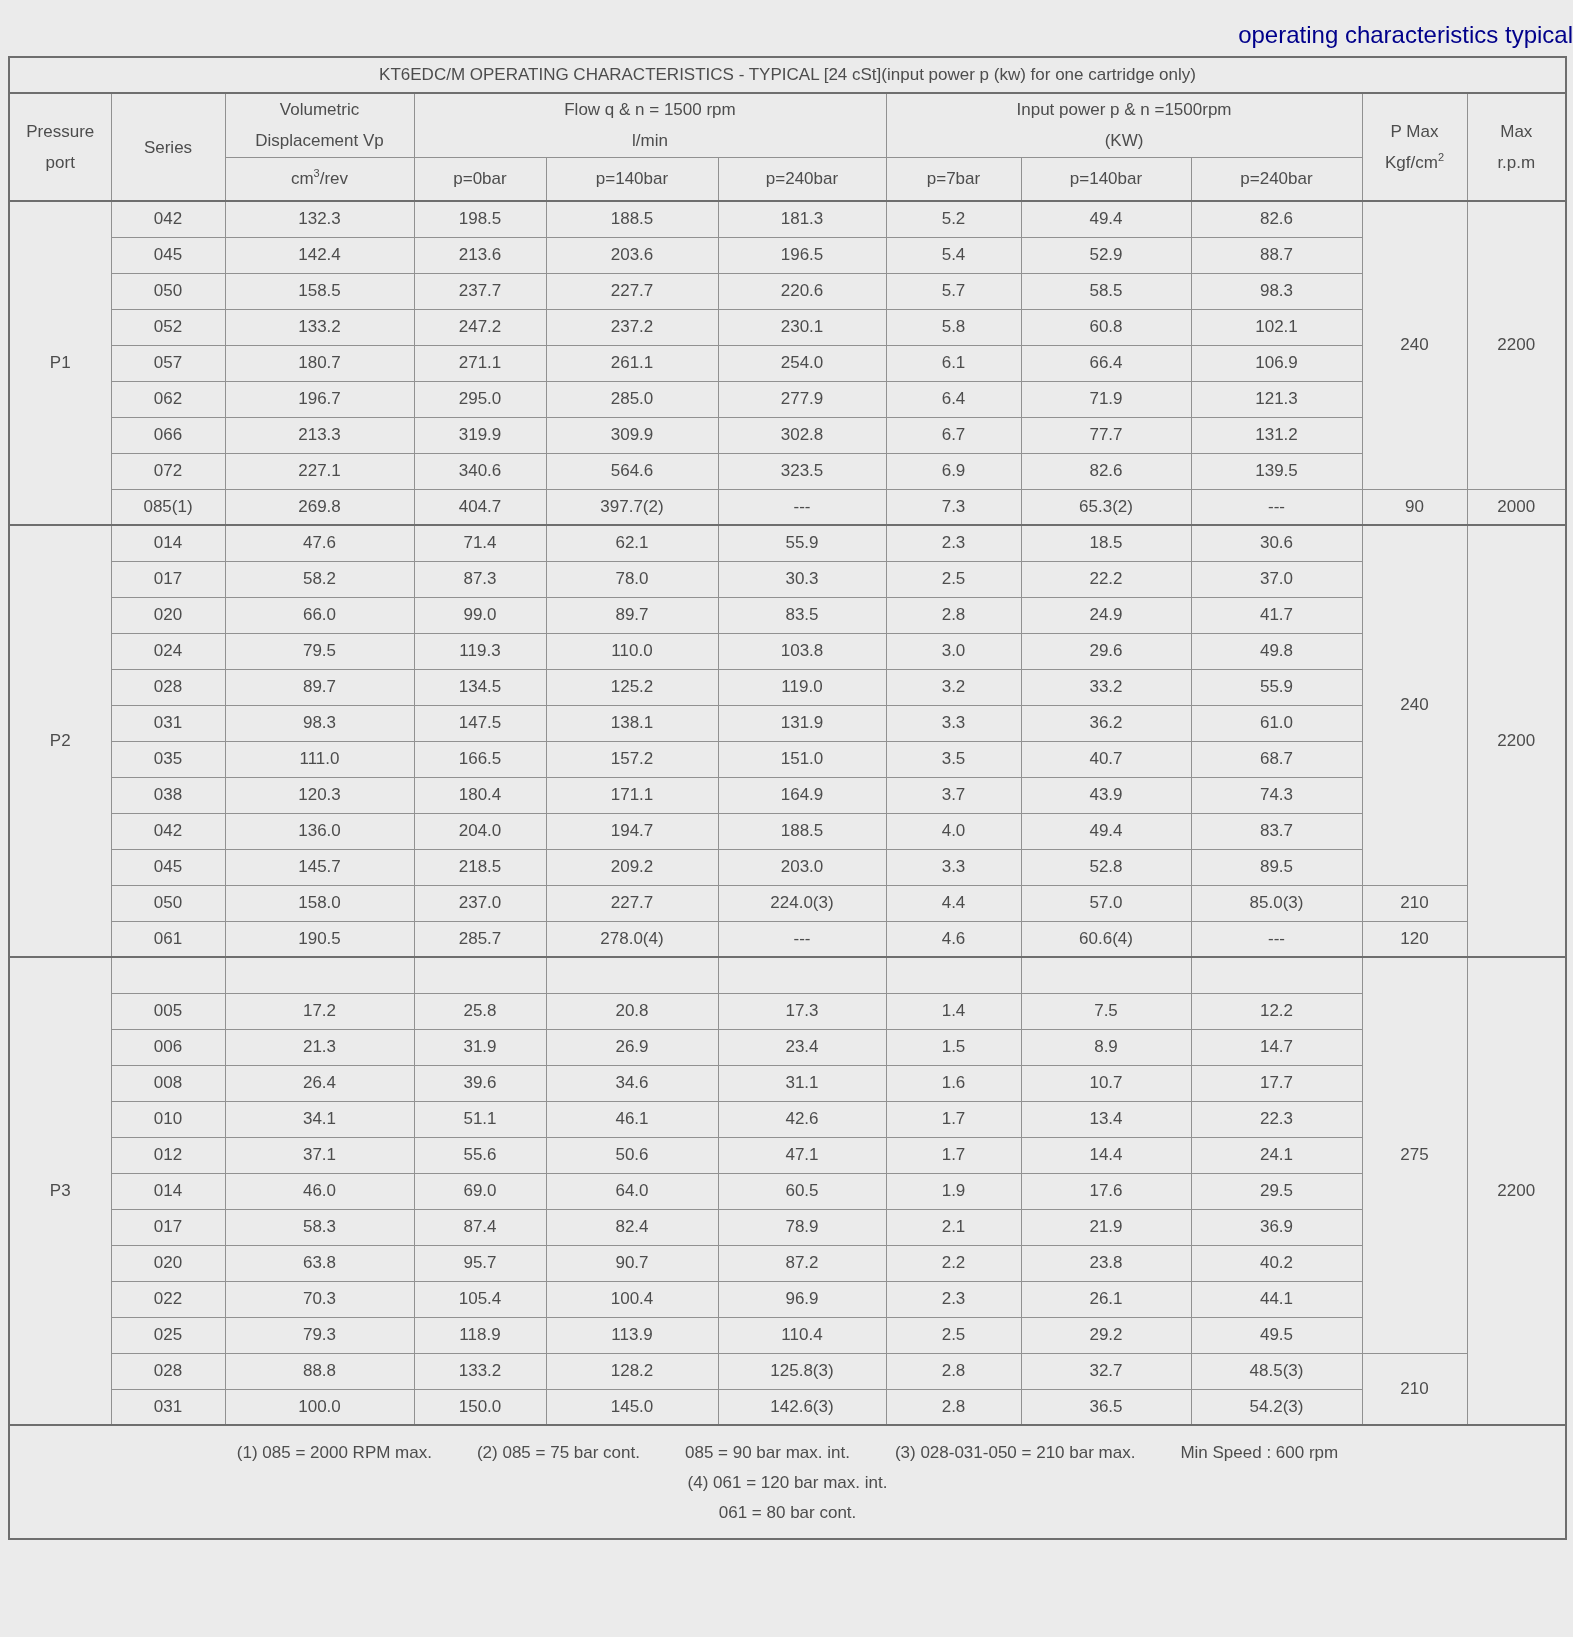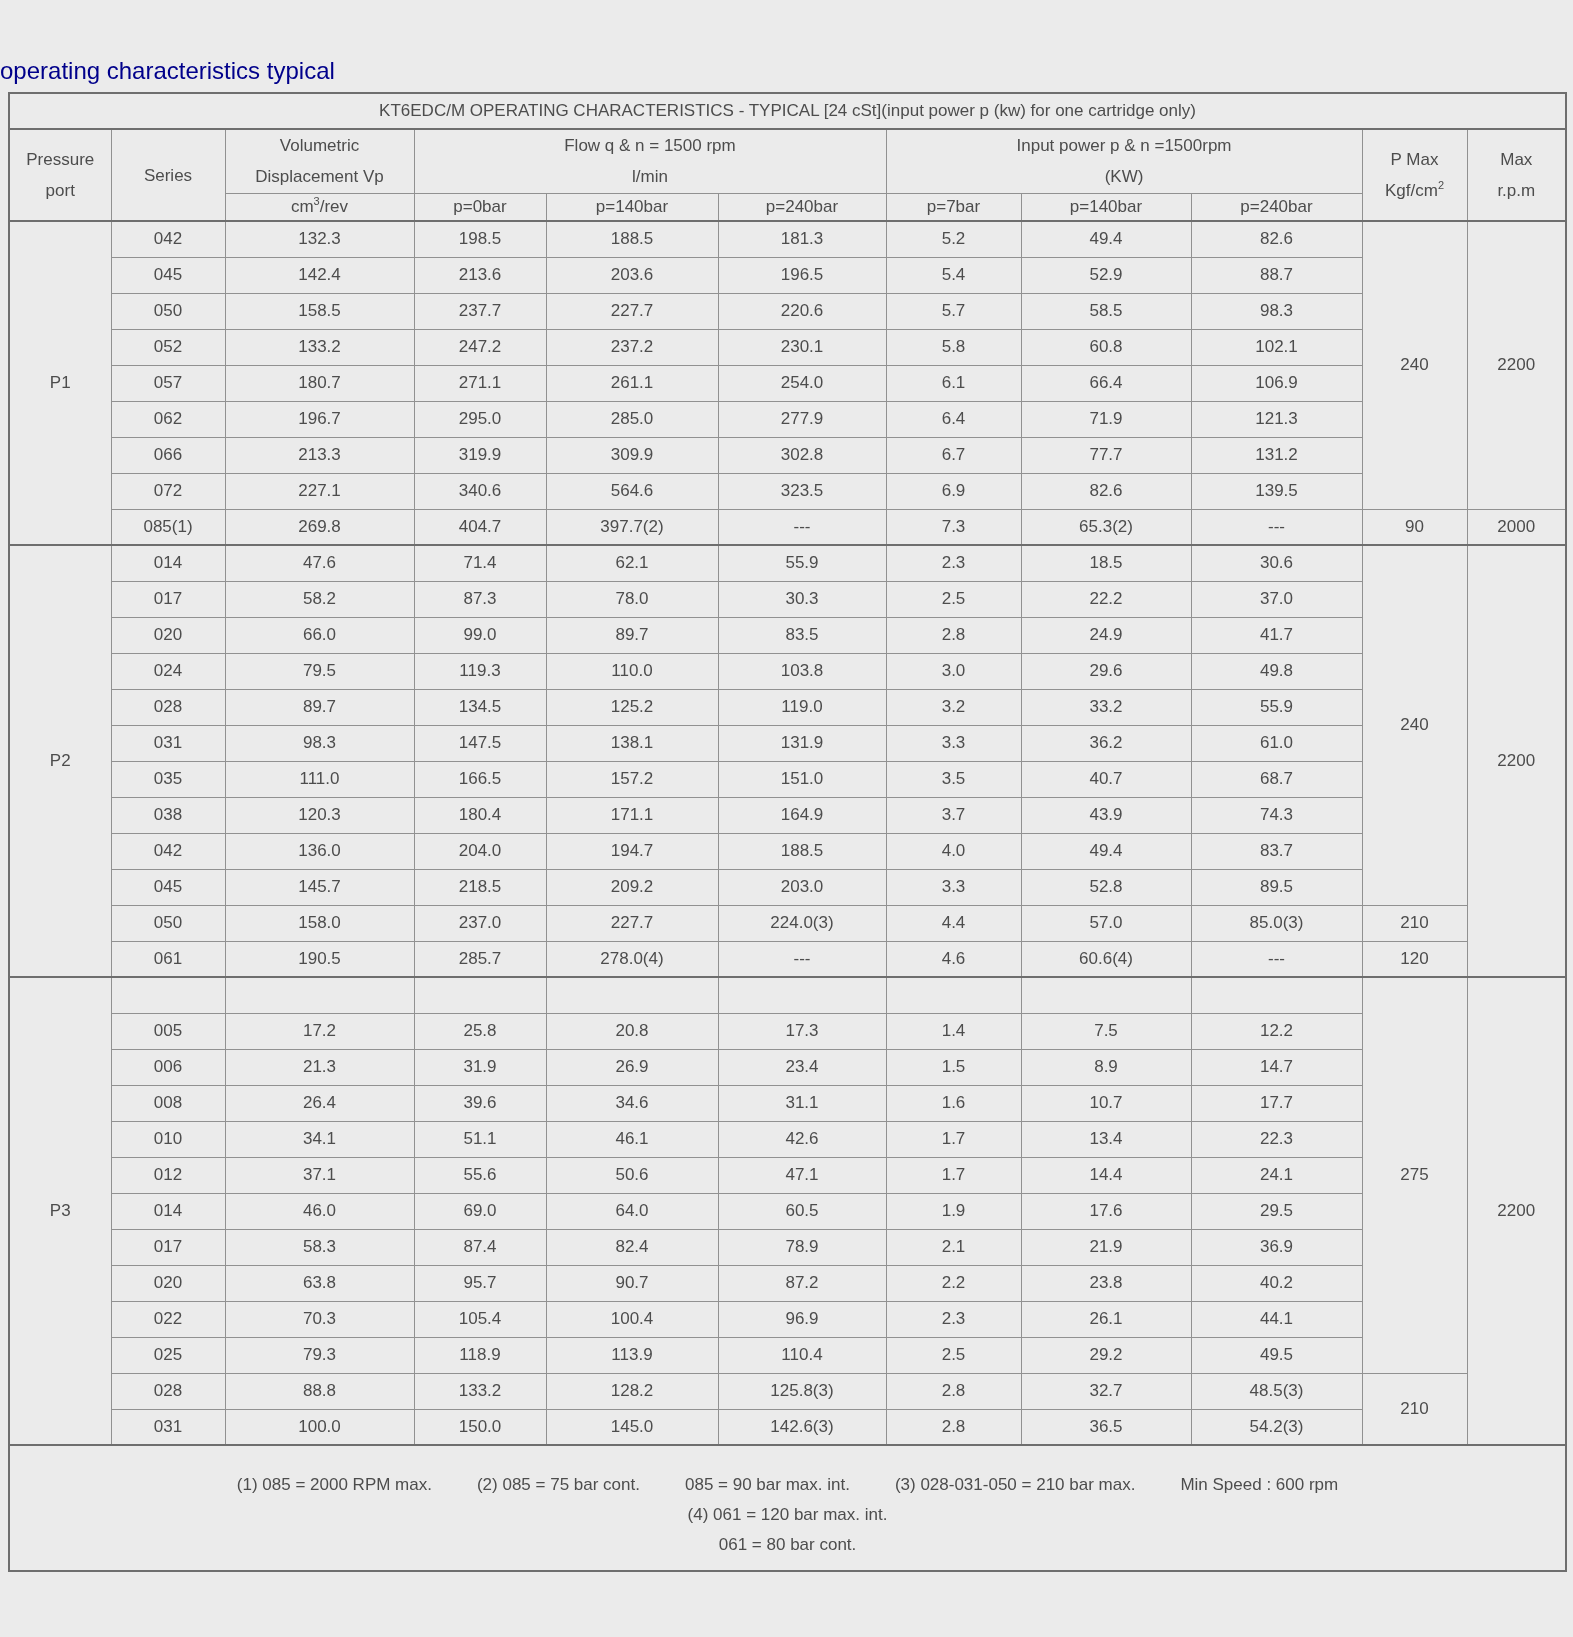--- a/index.html
+++ b/index.html
@@ -11,21 +11,21 @@
   }
   * { box-sizing: border-box; margin: 0; padding: 0; }
   html, body {
     width: 1573px;
     background: var(--bg);
     font-family: "Liberation Sans", sans-serif;
     color: var(--text);
   }
   body { height: 1637px; overflow: hidden; }
 
-  .titles { text-align: left; padding-top: 20px; margin-top: 36px; }
+  .titles { text-align: right; padding-top: 20px; }
   .page-title {
     color: var(--title-color);
     font-size: 24px;
     font-weight: normal;
     line-height: 30px;
   }
   .page-subtitle {
     color: var(--title-color);
     font-size: 20px;
     line-height: 26px;
@@ -51,34 +51,34 @@
   th.caption {
     height: 36px;
     border-bottom: 2px solid var(--line-strong);
   }
   .caption-inner {
     display: flex;
     justify-content: center;
   }
   .header-group th { height: 64px; margin-top: 12px; }
   .header-sub th {
-    height: 28px;
+    height: 44px;
     border-bottom: 2px solid var(--line-strong);
     margin-top: 20px;
   }
   .th-line { line-height: 31px; }
   sup { font-size: 11px; vertical-align: super; line-height: 0; }
 
   tbody td { height: 36px; }
   tr.section-start td { border-top: 2px solid var(--line-strong); }
 
   tfoot td {
     border-top: 2px solid var(--line-strong);
     height: 100px;
-    padding: 24px 0 10px 0;
+    padding: 12px 0 10px 0;
     vertical-align: middle;
   }
   .foot-line { line-height: 30px; text-align: center; }
   .foot-line-1 {
     display: flex;
     justify-content: center;
     gap: 45px;
   }
 </style>
 </head>

